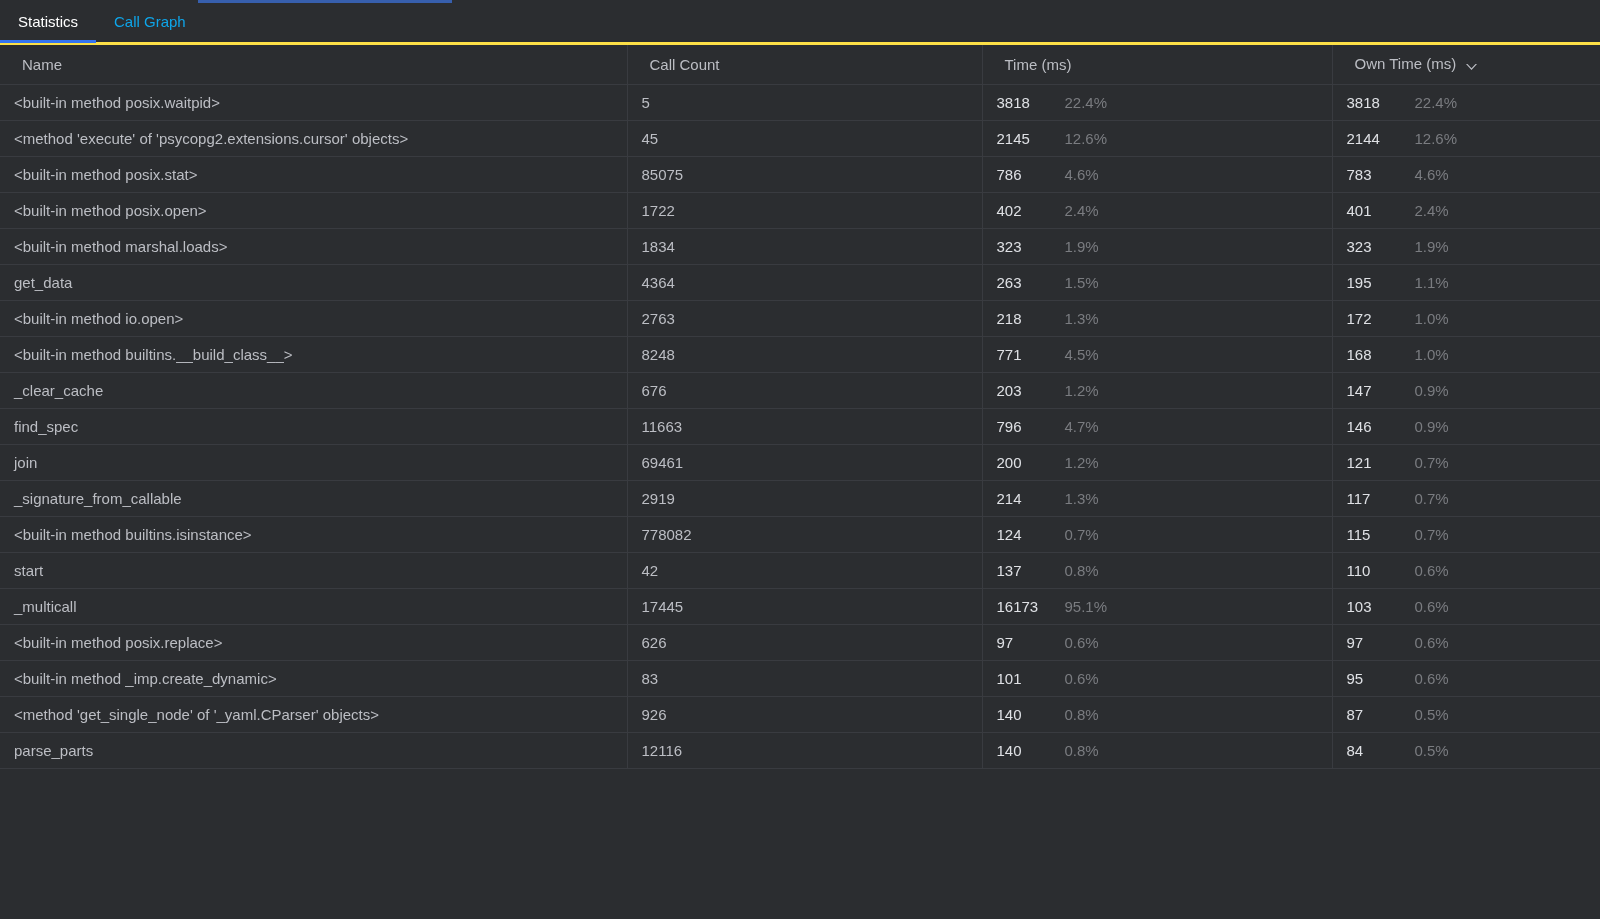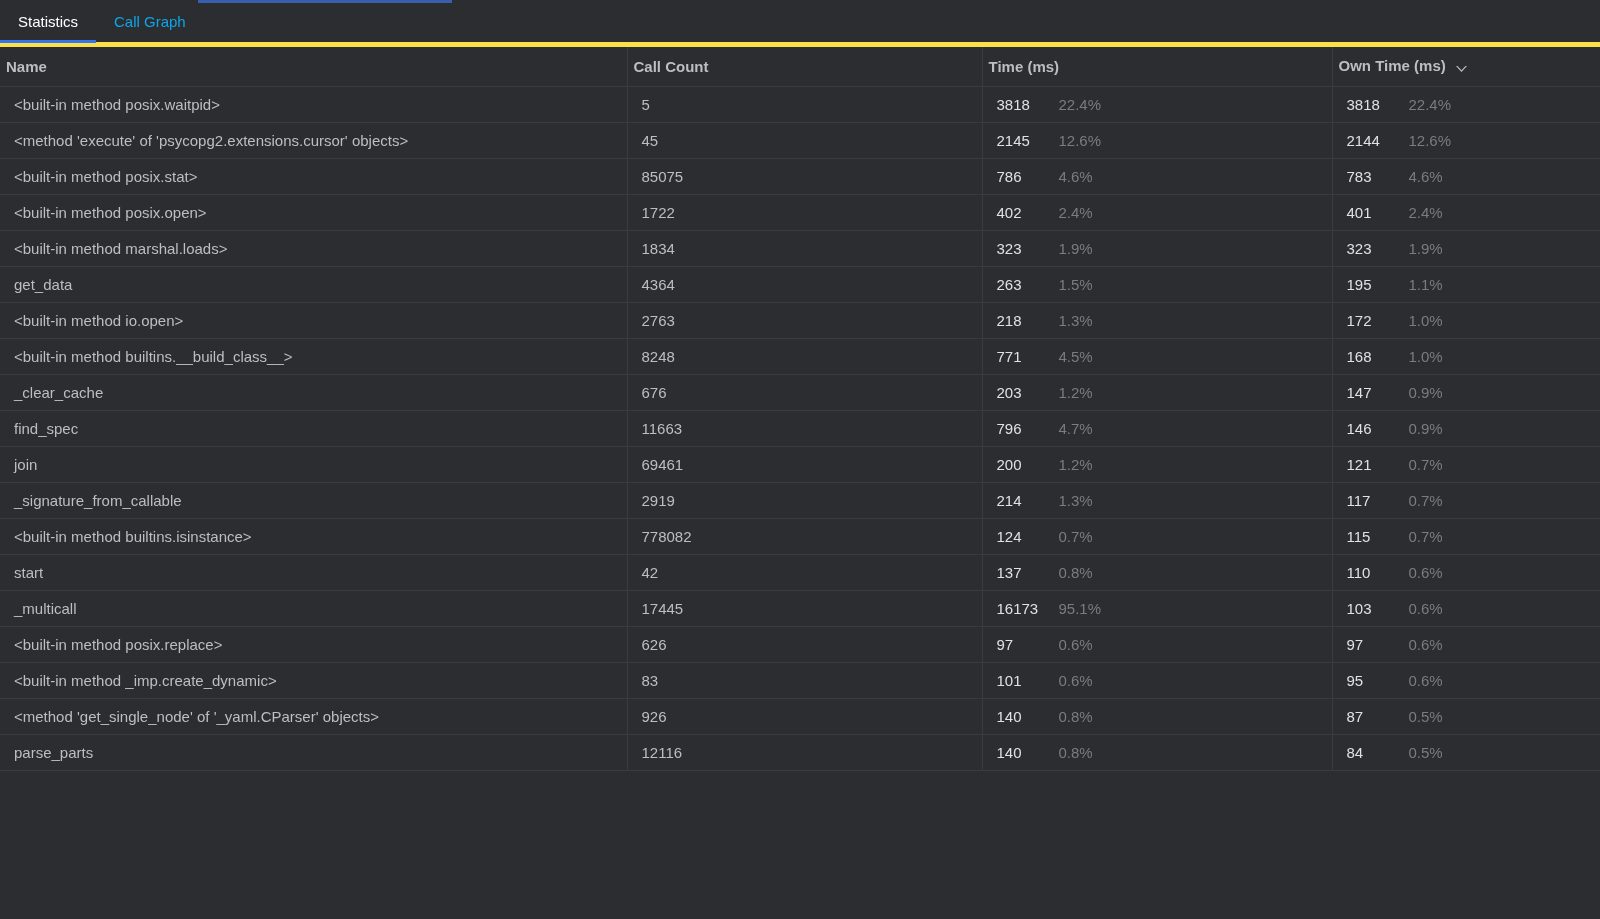--- a/index.html
+++ b/index.html
@@ -26,21 +26,21 @@
     position: absolute;
     left: 198px;
     top: 0;
     width: 254px;
     height: 3px;
     background: #375fad;
   }
   .tabs {
     display: flex;
     padding: 0 0 0 0;
-    border-bottom: 5px solid #fde047;
+    border-bottom: 3px solid #fde047;
   }
   .tab {
     padding: 10px 18px 12px 18px;
     cursor: pointer;
     color: #0ea5e9;
     position: relative;
     font-size: 15px;
   }
   .tab.active {
     color: #ffffff;
@@ -57,23 +57,23 @@
   .table-wrapper {
     width: 100%;
   }
   table {
     width: 100%;
     border-collapse: collapse;
     table-layout: fixed;
   }
   thead th {
     text-align: left;
-    font-weight: 700;
+    font-weight: 400;
     color: #bcbec4;
-    padding: 10px 6px;
+    padding: 10px 22px;
     border-bottom: 1px solid #393b40;
     border-right: 1px solid #393b40;
     background: #2b2d30;
     font-size: 15px;
   }
   thead th:last-child {
     border-right: none;
   }
   tbody td {
     padding: 9px 14px;
@@ -95,21 +95,21 @@
   .metric-cell {
     display: flex;
     align-items: flex-end;
   }
   .metric-val {
     color: #dfe1e5;
     min-width: 58px;
   }
   .metric-pct {
     color: #7a7c80;
-    margin-left: 4px;
+    margin-left: 10px;
   }
   .sort-icon {
     display: inline-block;
     margin-left: 6px;
     vertical-align: middle;
   }
   .sort-icon svg {
     width: 11px;
     height: 7px;
     fill: #bcbec4;

